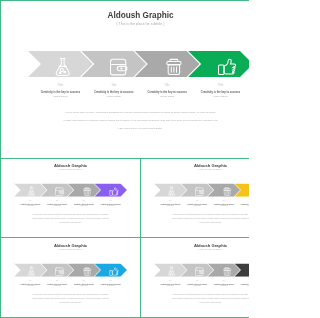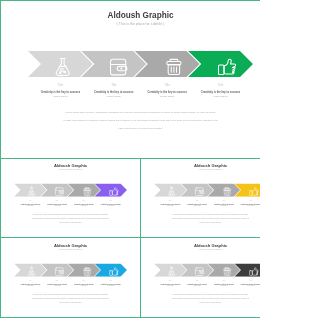--- a/index.html
+++ b/index.html
@@ -1,17 +1,17 @@
 <!DOCTYPE html>
 <html><head>
 <meta charset="utf-8">
 <style>
   html,body{margin:0;padding:0;width:281px;height:318px;background:#ffffff;
     font-family:"Liberation Sans",sans-serif;}
-  #root{position:relative;width:249px;height:318px;overflow:hidden;background:#fdba74;padding-left:11px;}
+  #root{position:relative;width:249px;height:318px;overflow:hidden;background:#fdba74;}
   .slide{position:absolute;background:#fff;box-sizing:border-box;border:1px solid #43b885;overflow:hidden;}
   .hero{left:0;top:0;width:281px;height:159px;}
   .t1{left:0;top:158px;width:141px;height:80px;}
   .t2{left:140px;top:158px;width:141px;height:80px;}
   .t3{left:0;top:237px;width:141px;height:81px;}
   .t4{left:140px;top:237px;width:141px;height:81px;}
 
   
   .stage{position:absolute;left:0;top:0;width:1405px;height:795px;
      transform-origin:0 0;}

